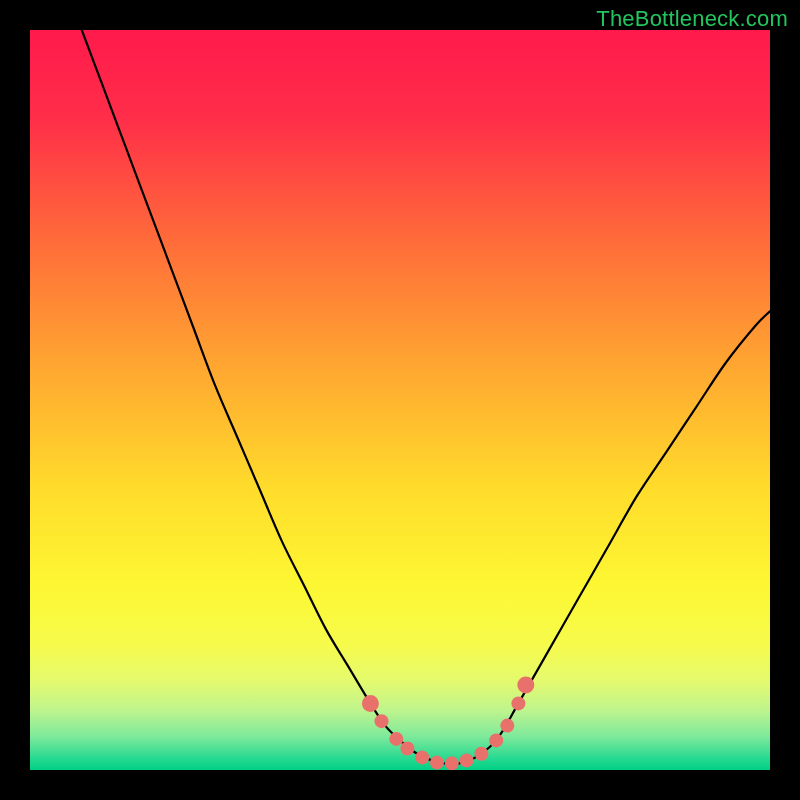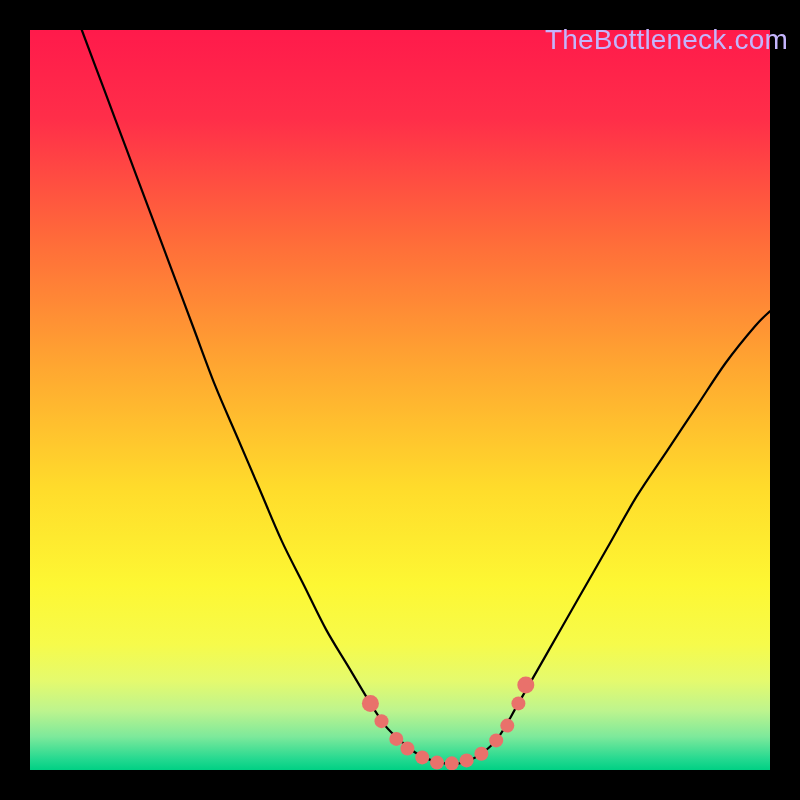--- a/index.html
+++ b/index.html
@@ -35,24 +35,24 @@
   }
   .curve-svg {
     position: absolute;
     left: 0;
     top: 0;
     width: 100%;
     height: 100%;
   }
   .watermark {
     position: absolute;
-    top: 24px;
+    top: 6px;
     right: 12px;
-    color: #c4b5fd;
-    font-size: 28px;
+    color: #22c55e;
+    font-size: 22px;
     font-weight: 500;
     letter-spacing: 0.2px;
   }
 </style>
 </head>
 <body>
 
 <div class="frame">
 
   <div class="plot-area">

